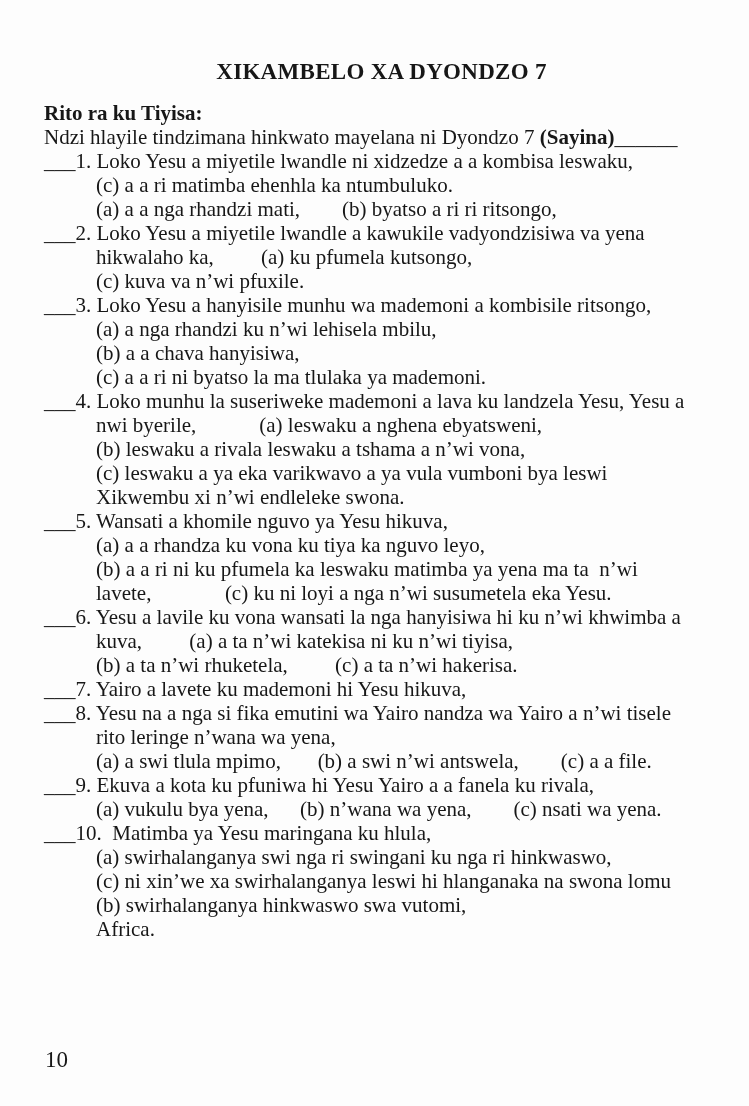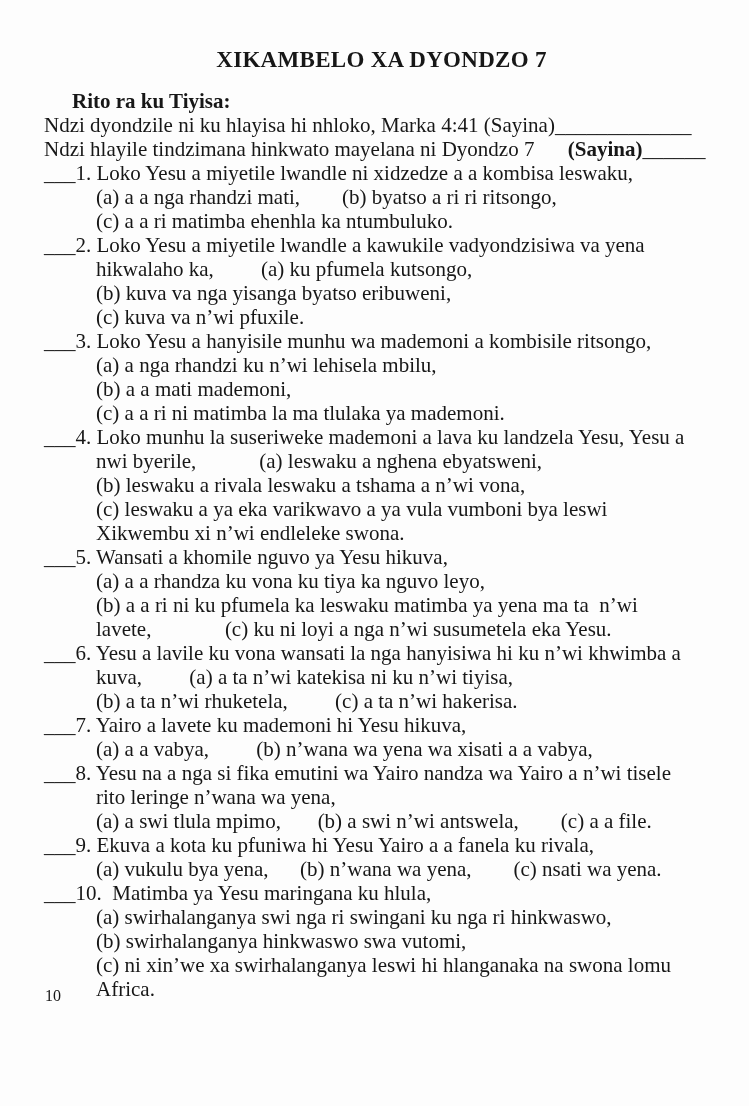--- a/index.html
+++ b/index.html
@@ -15,84 +15,81 @@
     overflow: hidden;
     box-sizing: border-box;
   }
   .content {
     padding: 42px 30px 0 44px;
   }
   .title {
     font-size: 23px;
     font-weight: bold;
     text-align: center;
-    margin: 4px 0 16px 0;
+    margin: 16px 0 16px 0;
     line-height: 27px;
     letter-spacing: 0.3px;
   }
   .line {
     white-space: pre-wrap;
   }
-  .bold { font-weight: bold; margin-left: 28px; }
+  .bold { font-weight: bold; }
   .indent { margin-left: 52px; }
   .page-number {
     position: absolute;
     left: 45px;
-    top: 984px;
-    font-size: 16px;
+    top: 1048px;
+    font-size: 23px;
   }
 </style>
 </head>
 <body>
 
 <div class="page">
   <div class="content">
 
     <h1 class="title">XIKAMBELO XA DYONDZO 7</h1>
 
     <div class="line bold">Rito ra ku Tiyisa:</div>
 
-    <div class="line"><span>Ndzi dyondzile ni ku hlayisa hi nhloko, Marka 4:41 (Sayina)_____________</span></div>
 
     <div class="line"><span>Ndzi hlayile tindzimana hinkwato mayelana ni Dyondzo 7 </span><span class="bold">(Sayina)</span><span>______</span></div>
 
     <div>
         <div class="line">___1. Loko Yesu a miyetile lwandle ni xidzedze a a kombisa leswaku,</div>
+        <div class="line indent">(c) a a ri matimba ehenhla ka ntumbuluko.</div>
         <div class="line indent">(a) a a nga rhandzi mati,        (b) byatso a ri ri ritsongo,</div>
-        <div class="line indent">(c) a a ri matimba ehenhla ka ntumbuluko.</div>
         <div class="line">___2. Loko Yesu a miyetile lwandle a kawukile vadyondzisiwa va yena</div>
         <div class="line indent">hikwalaho ka,         (a) ku pfumela kutsongo,</div>
-        <div class="line indent">(b) kuva va nga yisanga byatso eribuweni,</div>
         <div class="line indent">(c) kuva va n’wi pfuxile.</div>
         <div class="line">___3. Loko Yesu a hanyisile munhu wa mademoni a kombisile ritsongo,</div>
         <div class="line indent">(a) a nga rhandzi ku n’wi lehisela mbilu,</div>
-        <div class="line indent">(b) a a mati mademoni,</div>
-        <div class="line indent">(c) a a ri ni matimba la ma tlulaka ya mademoni.</div>
+        <div class="line indent">(b) a a chava hanyisiwa,</div>
+        <div class="line indent">(c) a a ri ni byatso la ma tlulaka ya mademoni.</div>
         <div class="line">___4. Loko munhu la suseriweke mademoni a lava ku landzela Yesu, Yesu a</div>
         <div class="line indent">nwi byerile,            (a) leswaku a nghena ebyatsweni,</div>
         <div class="line indent">(b) leswaku a rivala leswaku a tshama a n’wi vona,</div>
         <div class="line indent">(c) leswaku a ya eka varikwavo a ya vula vumboni bya leswi</div>
         <div class="line indent">Xikwembu xi n’wi endleleke swona.</div>
         <div class="line">___5. Wansati a khomile nguvo ya Yesu hikuva,</div>
         <div class="line indent">(a) a a rhandza ku vona ku tiya ka nguvo leyo,</div>
         <div class="line indent">(b) a a ri ni ku pfumela ka leswaku matimba ya yena ma ta  n’wi</div>
         <div class="line indent">lavete,              (c) ku ni loyi a nga n’wi susumetela eka Yesu.</div>
         <div class="line">___6. Yesu a lavile ku vona wansati la nga hanyisiwa hi ku n’wi khwimba a</div>
         <div class="line indent">kuva,         (a) a ta n’wi katekisa ni ku n’wi tiyisa,</div>
         <div class="line indent">(b) a ta n’wi rhuketela,         (c) a ta n’wi hakerisa.</div>
         <div class="line">___7. Yairo a lavete ku mademoni hi Yesu hikuva,</div>
-        <div class="line indent">(a) a a vabya,         (b) n’wana wa yena wa xisati a a vabya,</div>
         <div class="line">___8. Yesu na a nga si fika emutini wa Yairo nandza wa Yairo a n’wi tisele</div>
         <div class="line indent">rito leringe n’wana wa yena,</div>
         <div class="line indent">(a) a swi tlula mpimo,       (b) a swi n’wi antswela,        (c) a a file.</div>
         <div class="line">___9. Ekuva a kota ku pfuniwa hi Yesu Yairo a a fanela ku rivala,</div>
         <div class="line indent">(a) vukulu bya yena,      (b) n’wana wa yena,        (c) nsati wa yena.</div>
         <div class="line">___10.  Matimba ya Yesu maringana ku hlula,</div>
         <div class="line indent">(a) swirhalanganya swi nga ri swingani ku nga ri hinkwaswo,</div>
+        <div class="line indent">(c) ni xin’we xa swirhalanganya leswi hi hlanganaka na swona lomu</div>
         <div class="line indent">(b) swirhalanganya hinkwaswo swa vutomi,</div>
-        <div class="line indent">(c) ni xin’we xa swirhalanganya leswi hi hlanganaka na swona lomu</div>
         <div class="line indent">Africa.</div>
       </div>
 
   </div>
 
   <div class="page-number">10</div>
 </div>
 
 </body></html>

